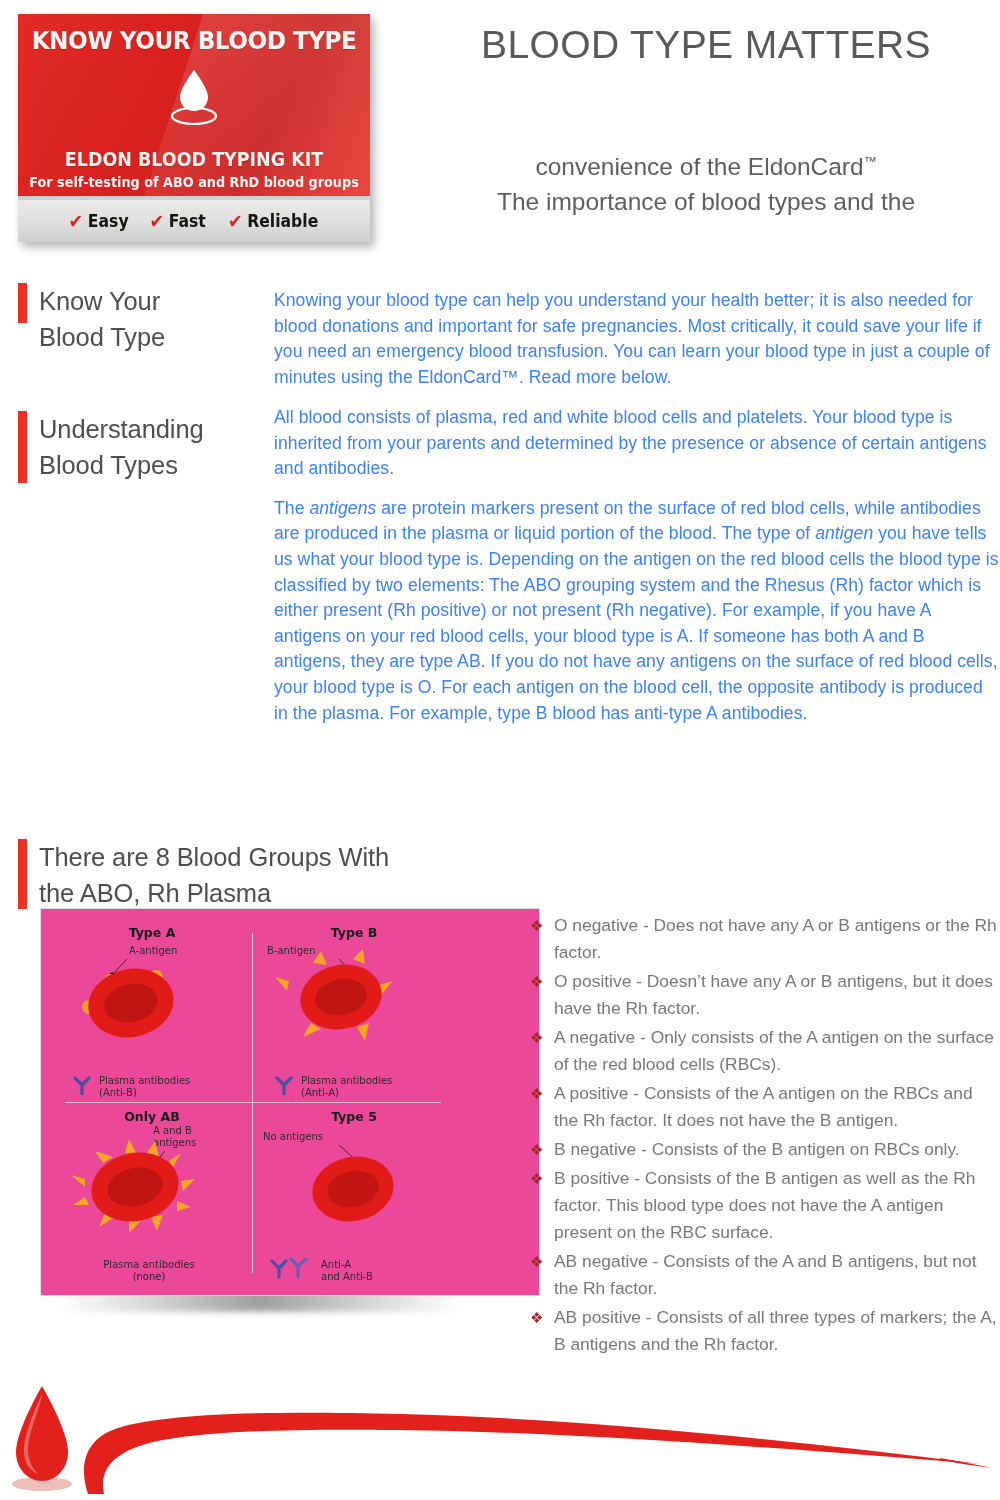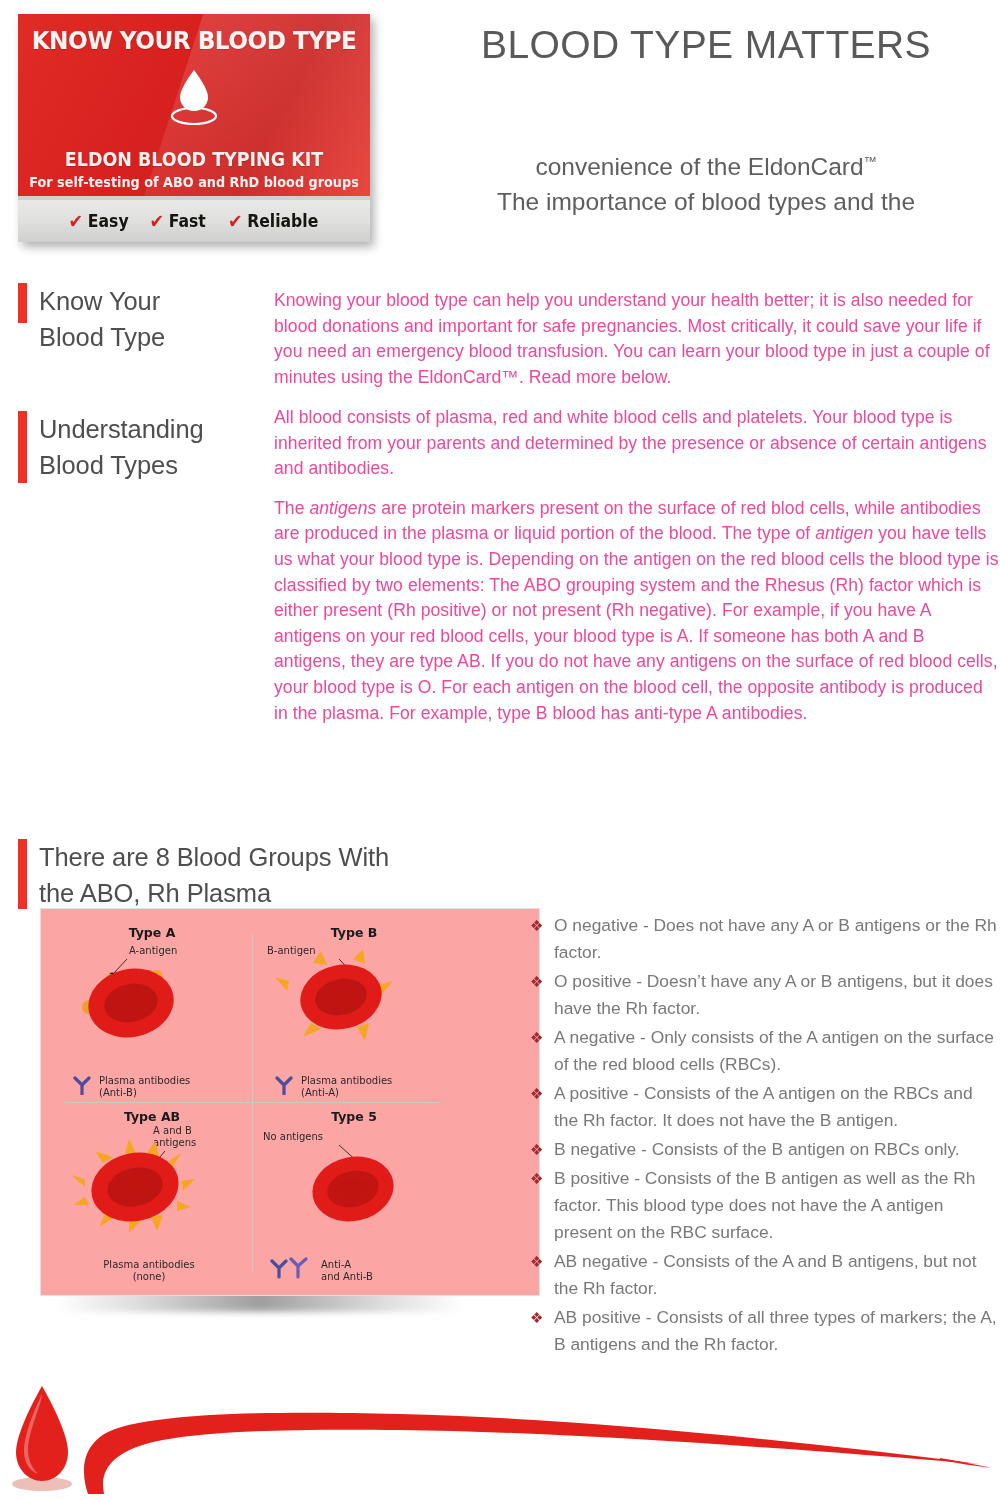--- a/index.html
+++ b/index.html
@@ -86,38 +86,38 @@
   #sh-know  { left:18px; top:283px;  height:72px; }
   #sh-know .sec-bar { height:40px; }
   #sh-under { left:18px; top:411px;  height:72px; }
   #sh-under .sec-bar { height:72px; }
   #sh-groups{ left:18px; top:839px;  height:70px; width:470px; }
   #sh-groups .sec-bar { height:70px; }
 
   
   .body-col { position:absolute; left:274px; width:726px; }
   .para {
-    font-size:17.6px; line-height:25.6px; color:#ec4899;
+    font-size:17.6px; line-height:25.6px; color:#3b82f6;
     font-weight:400; letter-spacing:0.05px; margin-bottom:14px;
   }
   .para i { font-style:italic; }
 
   #p-know  { top:288px; }
   #p-under { top:405px; }
 
   
   .diagram-wrap { position:absolute; left:40px; top:908px; width:432px; height:400px; }
   .diagram-shadow {
     position:absolute; left:8px; top:14px; width:424px; height:390px;
     background:radial-gradient(ellipse at 50% 96%, rgba(0,0,0,0.38) 0%, rgba(0,0,0,0.13) 42%, rgba(0,0,0,0) 68%);
     filter:blur(3px);
   }
   .diagram {
     position:absolute; left:0; top:0; width:500px; height:388px;
-    background:#fca5a5; border:1px solid #e2e2e2;
+    background:#ec4899; border:1px solid #e2e2e2;
   }
   .diagram-inner { position:absolute; left:10px; top:10px; width:404px; height:368px; }
   .quad { position:absolute; width:202px; height:184px; }
   .q-tl { left:0;     top:0;   }
   .q-tr { left:202px; top:0;   }
   .q-bl { left:0;     top:184px; }
   .q-br { left:202px; top:184px; }
   .q-vline { position:absolute; left:201px; top:14px; width:1px; height:340px; background:#c9c9c9; }
   .q-hline { position:absolute; left:14px; top:183px; width:376px; height:1px; background:#c9c9c9; }
   .q-label {
@@ -284,21 +284,21 @@
             <path d="M11 21 L11 12 L4 5 M11 12 L18 5" stroke="#4B4EA0" stroke-width="3.2" fill="none" stroke-linecap="round"></path>
           </svg>
           <span style="display:inline-block;margin-left:26px;">
             <span>Plasma antibodies</span><br>
             <span>(Anti-A)</span>
           </span>
         </div>
       </div>
 
       <div class="quad q-bl">
-        <div class="q-label">Type AB</div>
+        <div class="q-label">Only AB</div>
         <div class="q-note" style="left:102px; top:22px; text-align:left;">
           <span>A and B</span><br>
           <span>antigens</span>
         </div>
         <svg width="202" height="184" style="position:absolute;left:0;top:0;">
           <line x1="104" y1="48" x2="92" y2="62" stroke="#222" stroke-width="0.9"></line>
           <line x1="114" y1="48" x2="104" y2="60" stroke="#222" stroke-width="0.9"></line>
           <circle cx="91" cy="63" r="2.6" fill="#111"></circle>
           <circle cx="105" cy="61" r="2.6" fill="#111"></circle>
           <g fill="#F5A623">

